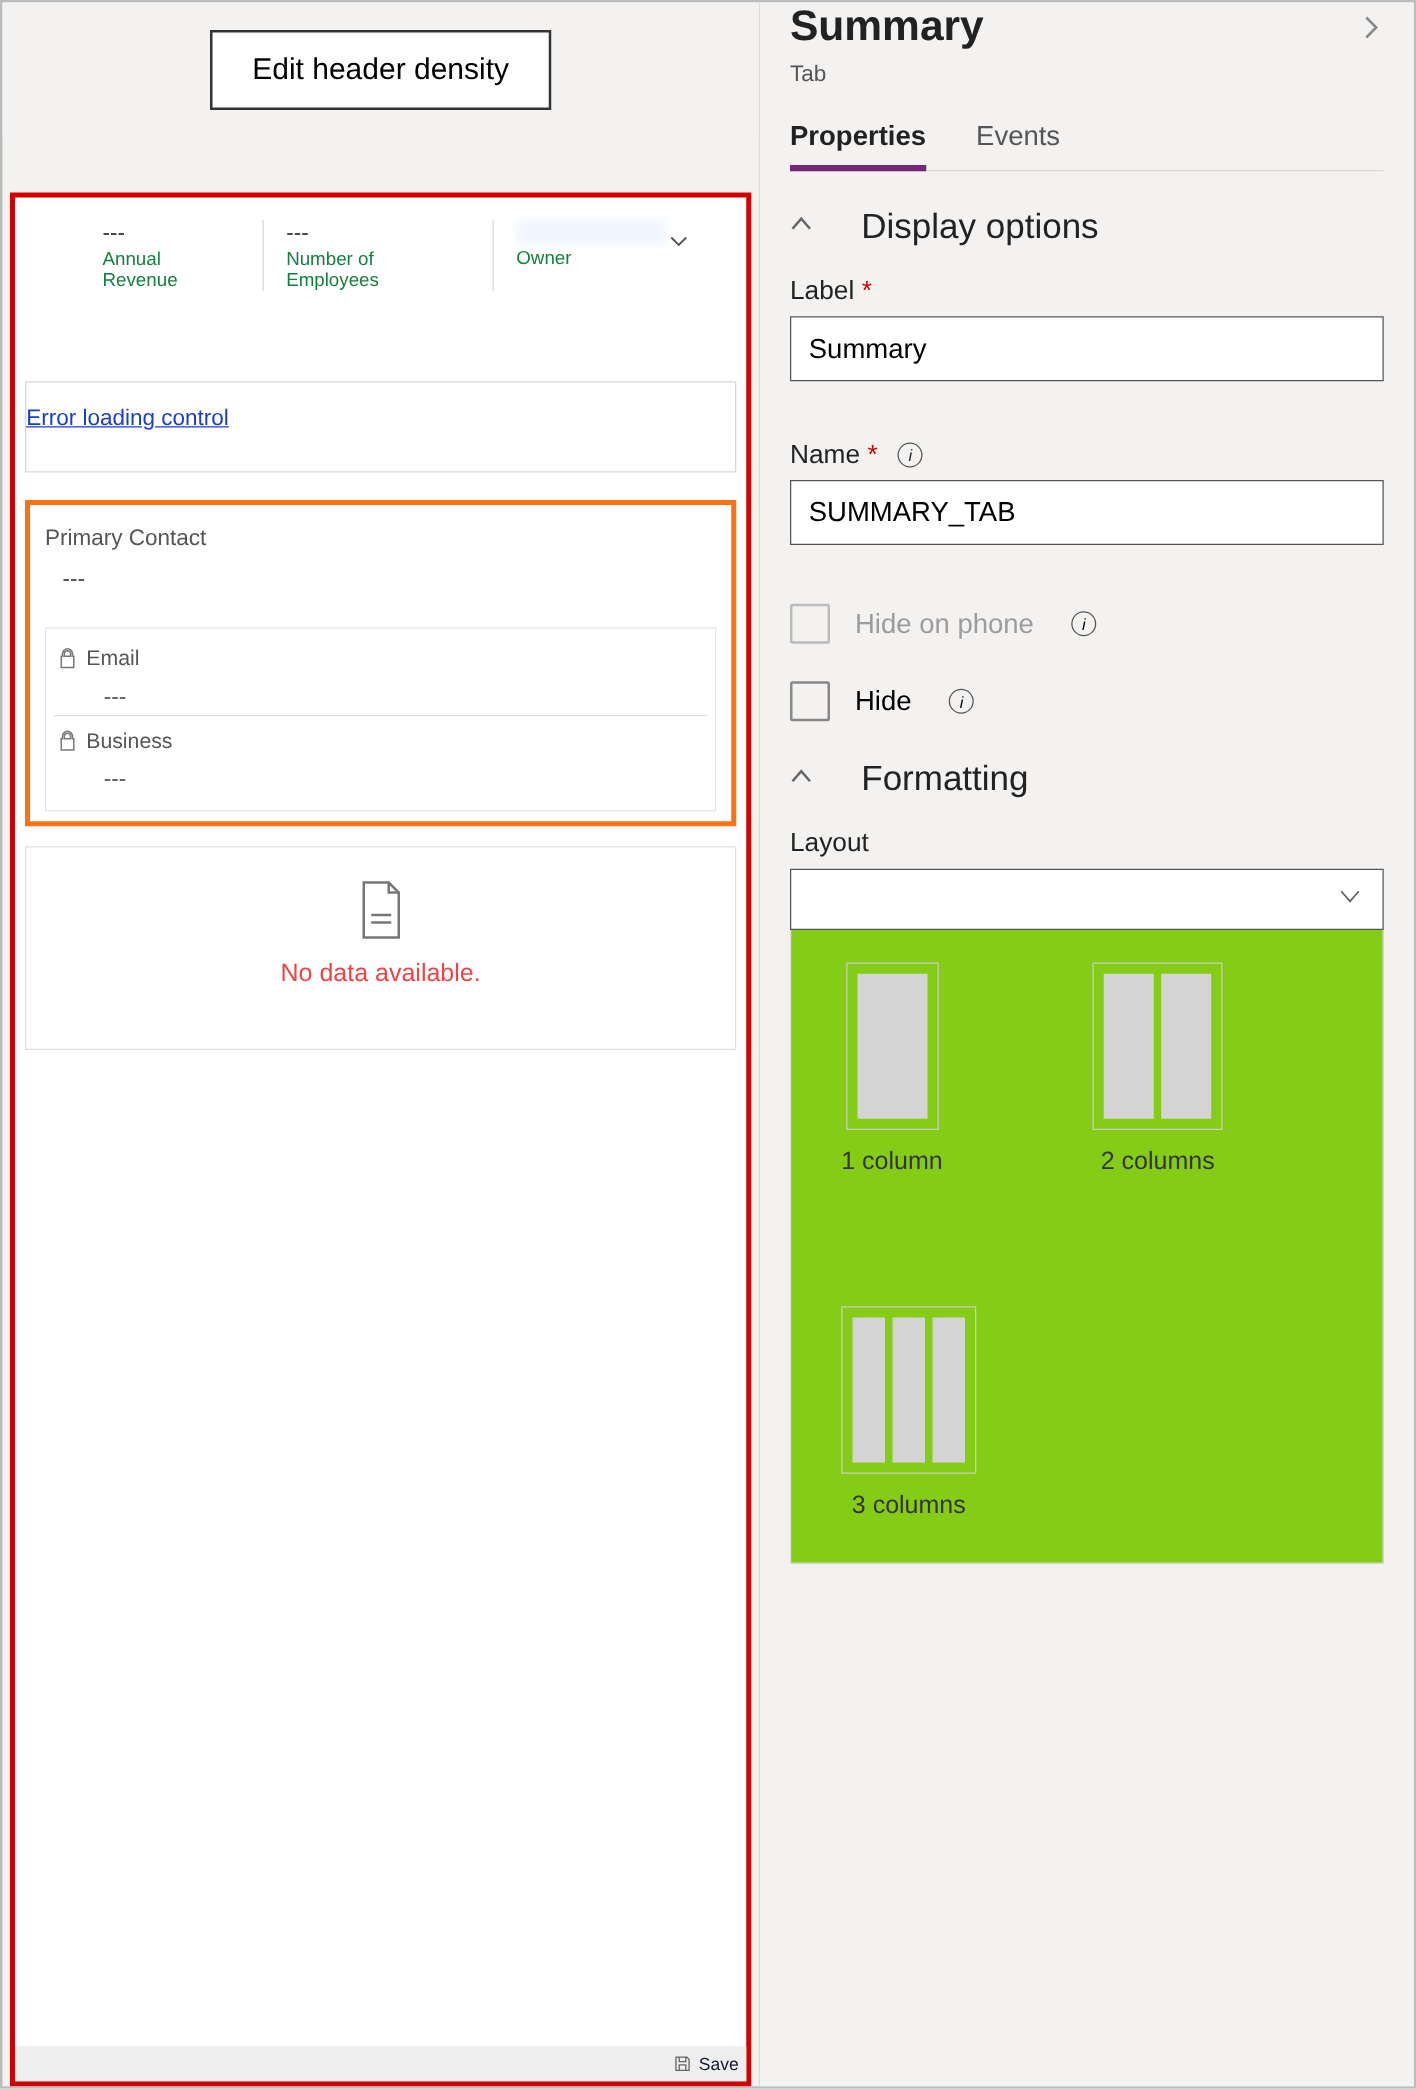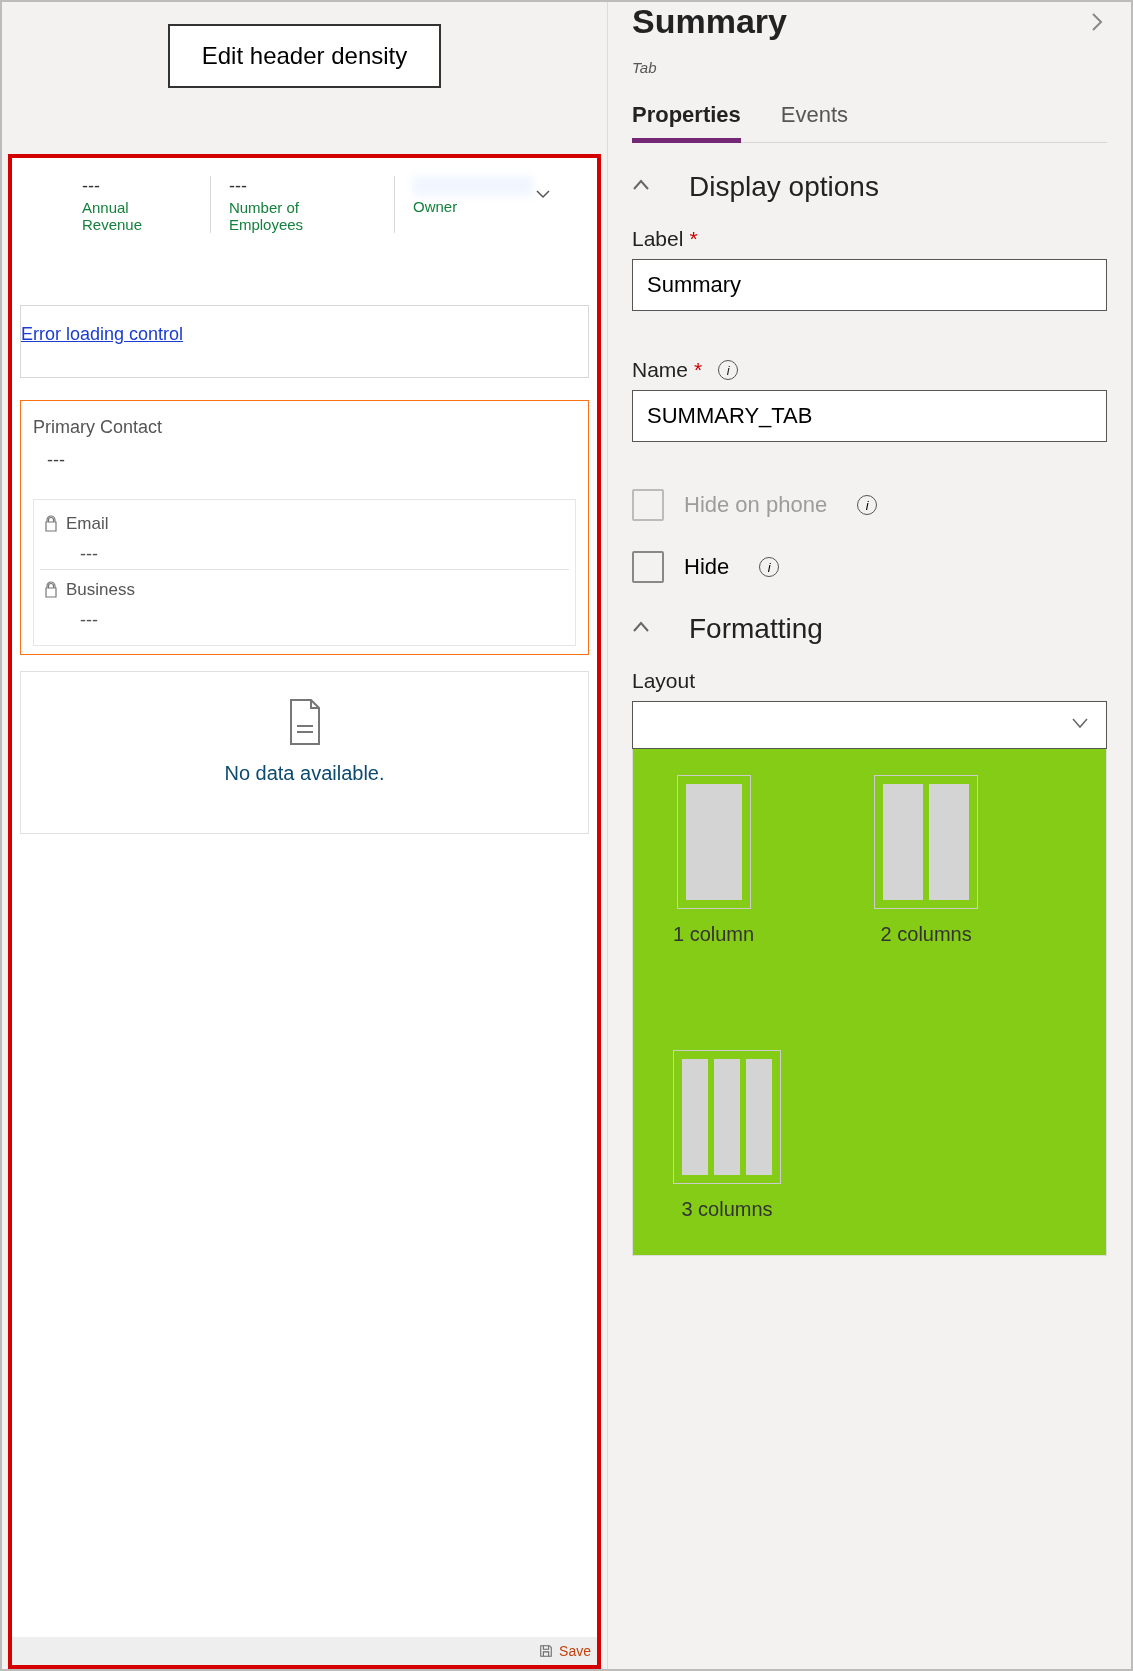--- a/index.html
+++ b/index.html
@@ -18,46 +18,46 @@
   .header-cell:first-child { padding-left: 70px; }
   .header-cell:last-child { border-right: none; flex: 1; display: flex; align-items: center; }
   .header-value { font-size: 18px; color: #333; }
   .header-label { font-size: 15px; color: #15803d; margin-top: 2px; }
   .owner-value { background: rgba(0, 78, 255, 0.06); filter: blur(4px); color: #2a5fbf; width: 120px; height: 20px; border-radius: 3px; }
   .chevron { margin-left: auto; margin-right: 10px; color: #555; }
 
   .section-box { margin: 60px 8px 10px 8px; border: 1px solid #d7d7d7; padding: 18px 12px 32px 0; }
   .error-link { color: #1a3cd1; text-decoration: underline; font-size: 18px; display: block; margin-left: 0; }
 
-  .contact-card { margin: 12px 8px 0 8px; border: 1px solid #f97316; padding: 16px 12px 8px 12px; }
+  .contact-card { margin: 12px 8px 0 8px; border: 4px solid #f97316; padding: 16px 12px 8px 12px; }
   .primary-contact-label { color: #555; font-size: 18px; }
   .primary-contact-value { margin-top: 12px; margin-left: 14px; color: #444; font-size: 18px; }
   .sub-box { border: 1px solid #e6e6e6; margin-top: 28px; padding: 4px 6px 10px 6px; }
   .field-row { border-bottom: 1px solid #e0e0e0; padding: 10px 0 4px 4px; }
   .field-row:last-child { border-bottom: none; }
   .field-label { color: #555; font-size: 17px; display: flex; align-items: center; gap: 8px; }
   .lock-icon { width: 14px; height: 18px; }
   .field-value { margin-top: 10px; margin-left: 36px; color: #555; font-size: 18px; }
 
   .contacts-section { margin: 16px 8px 0 8px; border: 1px solid #e0e0e0; }
   .contacts-header { display: flex; justify-content: space-between; align-items: center; padding: 12px 10px 8px 0; }
   .contacts-title { color: #555; font-size: 18px; text-transform: uppercase; }
   .ellipsis { color: #777; font-size: 20px; letter-spacing: 1px; cursor: pointer; }
-  .nodata-wrap { display: flex; flex-direction: column; align-items: center; padding: 26px 0 48px 0; color: #0c4a6e; gap: 16px; }
+  .nodata-wrap { display: flex; flex-direction: column; align-items: center; padding: 26px 0 48px 0; color: #ef4444; gap: 16px; }
   .doc-icon { width: 40px; height: 48px; }
   .nodata-text { font-size: 20px; }
 
-  .bottom-bar { position: absolute; left: 0; right: 0; bottom: 0; height: 28px; background: #eee; display: flex; justify-content: flex-end; align-items: center; padding-right: 6px; gap: 6px; font-size: 14px; color: #c2410c; }
+  .bottom-bar { position: absolute; left: 0; right: 0; bottom: 0; height: 28px; background: #eee; display: flex; justify-content: flex-end; align-items: center; padding-right: 6px; gap: 6px; font-size: 14px; color: #0f172a; }
   .save-icon { width: 14px; height: 14px; }
 
   
   .rp-header { padding: 0 24px 0 24px; }
   .rp-title-row { display: flex; justify-content: space-between; align-items: flex-start; }
   .rp-title { font-size: 34px; font-weight: 700; color: #222; }
-  .rp-sub { font-size: 15px; color: #555; margin-top: 18px; font-style: italic; }
+  .rp-sub { font-size: 18px; color: #555; margin-top: 8px; }
   .rp-chevron { color: #888; font-size: 28px; margin-top: 6px; }
 
   .rp-tabs { display: flex; gap: 40px; margin-top: 26px; border-bottom: 1px solid #d6d6d6; }
   .rp-tab { font-size: 22px; color: #555; padding: 0 0 10px 0; cursor: pointer; }
   .rp-tab.active { color: #222; font-weight: 600; border-bottom: 5px solid #742774; margin-bottom: -1px; }
 
   .rp-body { padding: 28px 24px 0 24px; }
   .rp-group-hdr { display: flex; align-items: center; gap: 39px; margin-bottom: 24px; }
   .rp-caret { color: #666; cursor: pointer; }
   .rp-group-title { font-size: 28px; color: #222; font-weight: 400; }

